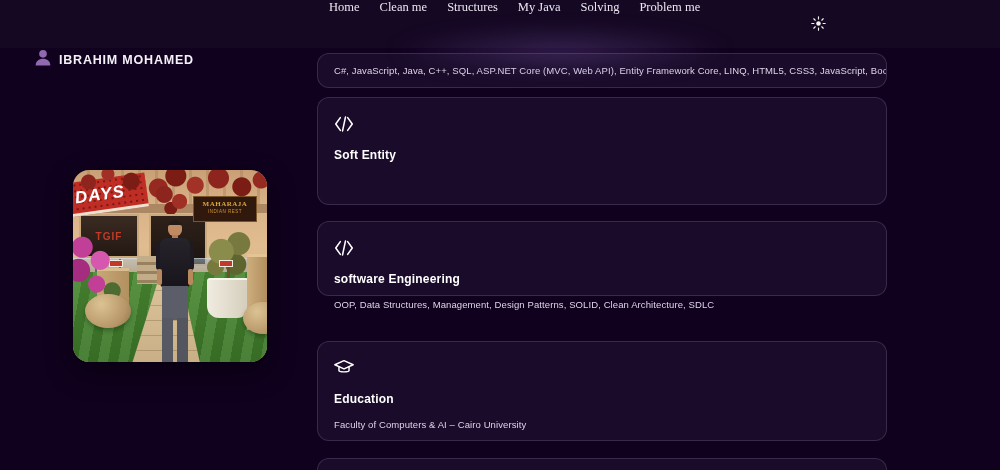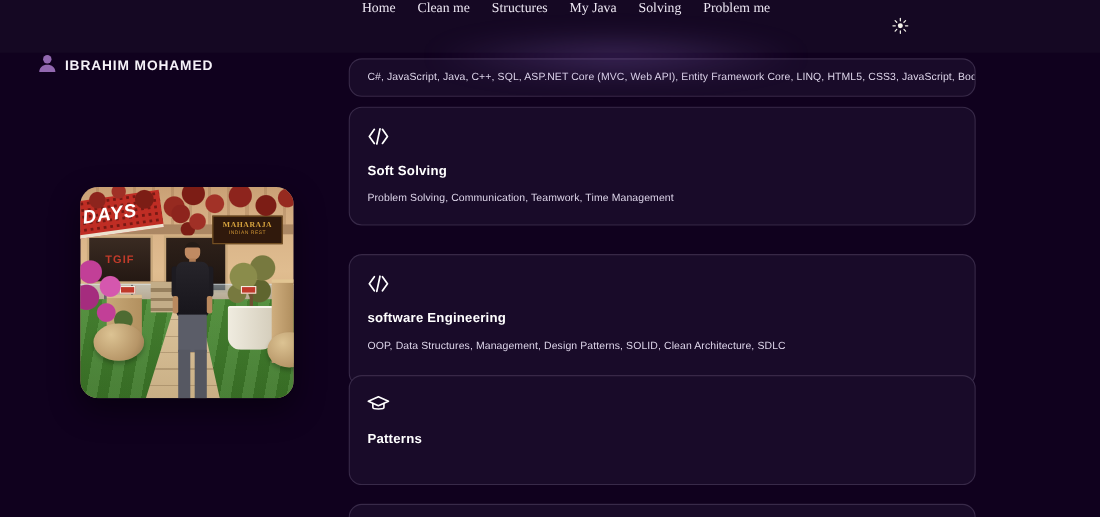--- a/index.html
+++ b/index.html
@@ -17,21 +17,21 @@
   .contact-btn { position:absolute; left:842px; top:10px; width:86px; height:28px; border-radius:14px; border:1px solid rgba(238,232,246,.65); background:transparent; color:#f3eef8; font-family:"Liberation Serif", serif; font-size:12.5px; display:flex; align-items:center; justify-content:center; gap:6px; cursor:pointer; }
   .contact-btn .arrow { font-size:11px; line-height:1; }
 
   
   .glow { position:absolute; left:385px; top:28px; width:350px; height:46px; background:radial-gradient(ellipse at center, rgba(150,110,210,.30), rgba(150,110,210,0) 70%); filter:blur(10px); z-index:30; pointer-events:none; }
 
   
   .card { position:absolute; left:317px; width:570px; background:#190b29; border:1px solid rgba(214,198,232,.17); border-radius:12px; }
   .card-0 { top:53px; height:35px; }
   .card-1 { top:97px;  height:108px; }
-  .card-2 { top:221px; height:120px;margin-top:10px; }
+  .card-2 { top:221px; height:75px; }
   .card-3 { top:341px; height:100px; }
   .card-4 { top:458px; height:78px; }
   .card-icon { position:absolute; left:15px; top:15px; width:22px; height:22px; }
   .card-title { position:absolute; left:16px; top:50px; color:#ffffff; font-size:12px; font-weight:bold; letter-spacing:.2px; }
   .card-body { position:absolute; left:16px; top:77px; right:12px; color:#ded6ea; font-size:9.5px; letter-spacing:.1px; white-space:nowrap; overflow:hidden; }
   .card-0 .card-body { position:static; display:block; padding:0 16px; line-height:33px; }
 
   
   .photo { position:absolute; left:73px; top:170px; width:194px; height:192px; border-radius:16px; overflow:hidden; box-shadow:0 10px 28px rgba(0,0,0,.45); z-index:2; }
   .photo div { position:absolute; }
@@ -203,22 +203,21 @@
     </div>
 
     <div class="card card-1">
       <span class="card-icon">
         <svg viewBox="0 0 24 24" width="22" height="22" fill="none" stroke="#ffffff" stroke-width="1.7" stroke-linecap="round" stroke-linejoin="round">
           <polyline points="8 5 3 12 8 19"></polyline>
             <polyline points="16 5 21 12 16 19"></polyline>
             <line x1="13.6" y1="4.5" x2="10.4" y2="19.5"></line>
         </svg>
       </span>
-      <span class="card-title">Soft Solving</span>
-      <span class="card-body">Problem Solving, Communication, Teamwork, Time Management</span>
+      <span class="card-title">Soft Entity</span>
     </div>
 
     <div class="card card-2">
       <span class="card-icon">
         <svg viewBox="0 0 24 24" width="22" height="22" fill="none" stroke="#ffffff" stroke-width="1.7" stroke-linecap="round" stroke-linejoin="round">
           <polyline points="8 5 3 12 8 19"></polyline>
             <polyline points="16 5 21 12 16 19"></polyline>
             <line x1="13.6" y1="4.5" x2="10.4" y2="19.5"></line>
         </svg>
       </span>
@@ -226,19 +225,20 @@
       <span class="card-body">OOP, Data Structures, Management, Design Patterns, SOLID, Clean Architecture, SDLC</span>
     </div>
 
     <div class="card card-3">
       <span class="card-icon">
         <svg viewBox="0 0 24 24" width="22" height="22" fill="none" stroke="#ffffff" stroke-width="1.6" stroke-linecap="round" stroke-linejoin="round">
           <path d="M2 8.5 L12 4 L22 8.5 L12 13 Z"></path>
           <path d="M6.5 10.7 V14.8 c0 1.9 11 1.9 11 0 V10.7"></path>
         </svg>
       </span>
-      <span class="card-title">Patterns</span>
+      <span class="card-title">Education</span>
+      <span class="card-body">Faculty of Computers &amp; AI – Cairo University</span>
     </div>
 
     <div class="card card-4"></div>
 
   </section>
 </div>
 
 </body></html>

